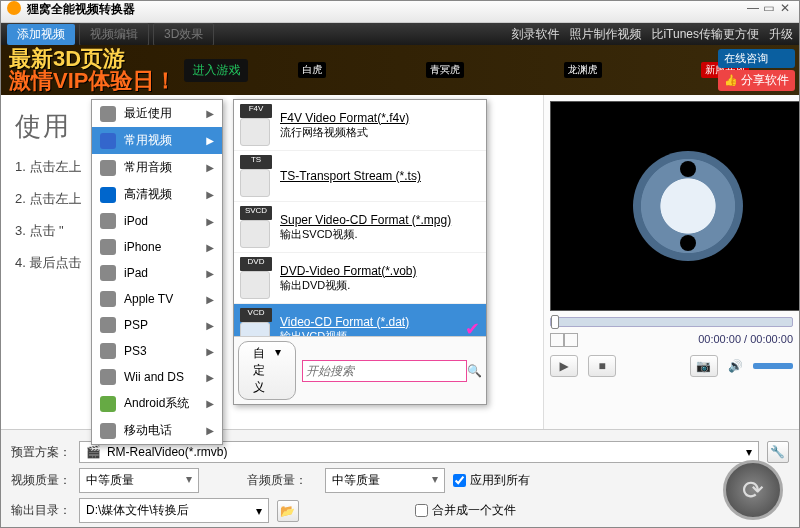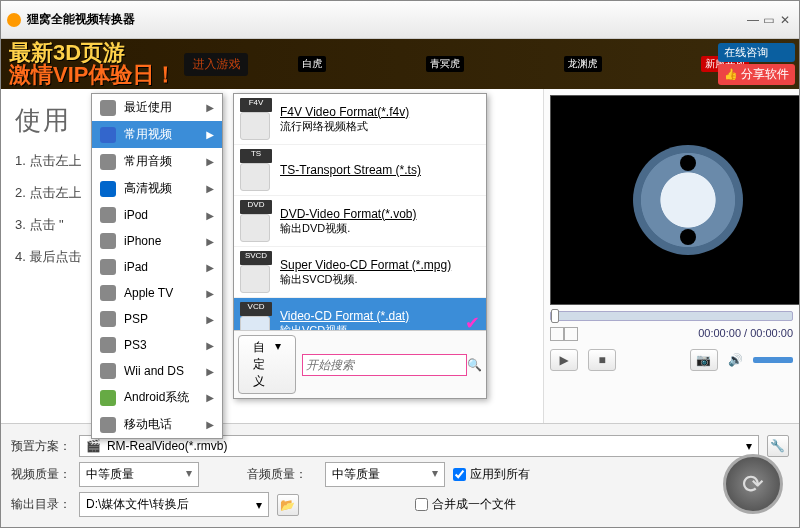--- a/index.html
+++ b/index.html
@@ -1,30 +1,30 @@
 <!DOCTYPE html>
 <html><head>
 <meta charset="utf-8">
 <style>
 *{box-sizing:border-box;margin:0;padding:0;font-family:"Microsoft YaHei",Arial,sans-serif;font-size:12px;}
 body{background:#fff;width:800px;height:528px;overflow:hidden;border:1px solid #888;}
-.titlebar{height:38px;background:linear-gradient(#fdfdfd,#e8e8e8);display:flex;align-items:center;padding:0 6px;border-bottom:1px solid #ccc;}
+.titlebar{height:22px;background:linear-gradient(#fdfdfd,#e8e8e8);display:flex;align-items:flex-start;padding:0 6px;border-bottom:1px solid #ccc;}
 .titlebar .logo{width:14px;height:14px;background:#f90;border-radius:50%;margin-right:6px;}
 .titlebar .ttl{font-weight:bold;flex:1;}
 .titlebar .winbtn{width:16px;text-align:center;color:#555;cursor:pointer;}
 .toolbar{height:22px;background:linear-gradient(#3a3a3a,#1a1a1a);display:flex;align-items:center;color:#ddd;padding:0 6px;}
 .tab{padding:2px 10px;border-radius:2px;margin-right:4px;cursor:pointer;}
 .tab.active{background:#3b8dd8;color:#fff;}
 .tab.dis{color:#777;border:1px solid #444;}
 .tb-r{margin-left:auto;display:flex;gap:10px;}
 .tb-r span{cursor:pointer;}
 .banner{height:50px;background:linear-gradient(90deg,#2a1a00,#3a2a0a);position:relative;display:flex;align-items:center;overflow:hidden;}
 .banner .bt1{color:#ffd24a;font-size:22px;font-weight:bold;text-shadow:1px 1px #000;margin-left:8px;line-height:22px;}
 .banner .bt2{color:#ff6b1a;}
-.banner .enter{background:#111;color:#c2410c;padding:3px 8px;border-radius:3px;margin-left:8px;cursor:pointer;}
+.banner .enter{background:#111;color:#22c55e;padding:3px 8px;border-radius:3px;margin-left:8px;cursor:pointer;}
 .banner .beast{flex:1;display:flex;align-items:center;justify-content:space-around;}
 .banner .tag{background:#000;color:#fff;padding:1px 4px;border-radius:2px;font-size:10px;}
 .banner-r{position:absolute;right:4px;top:4px;display:flex;flex-direction:column;gap:2px;}
 .banner-r .br1{background:#0a5fa0;color:#fff;padding:2px 6px;border-radius:3px;font-size:11px;}
 .banner-r .br2{background:#e44;color:#fff;padding:2px 6px;border-radius:3px;font-size:11px;}
 .main{display:flex;height:334px;}
 .left{flex:1;position:relative;padding:14px 14px 0 14px;}
 .use-h{font-size:26px;color:#666;margin-bottom:14px;letter-spacing:2px;}
 .step{color:#444;margin:14px 0;font-size:13px;}
 .menu1{position:absolute;left:90px;top:4px;width:132px;background:#fff;border:1px solid #999;box-shadow:2px 2px 6px rgba(0,0,0,.3);}
@@ -36,21 +36,21 @@
 .menu2{position:absolute;left:232px;top:4px;width:254px;height:306px;background:#fff;border:1px solid #999;box-shadow:2px 2px 6px rgba(0,0,0,.3);overflow:hidden;}
 .fmt{display:flex;align-items:center;padding:4px 6px;cursor:pointer;gap:8px;border-bottom:1px solid #f0f0f0;}
 .fmt.sel{background:#3b8dd8;color:#fff;}
 .fbadge{width:32px;height:14px;background:#333;color:#fff;font-size:8px;text-align:center;line-height:10px;border-radius:1px;}
 .ficon{width:30px;height:28px;background:#e8e8e8;border:1px solid #ccc;border-radius:3px;}
 .fmt.sel .ficon{background:#dce8f5;}
 .ftxt .t1{text-decoration:underline;}
 .ftxt .t2{font-size:11px;}
 .check{color:#f3c;margin-left:auto;font-size:18px;}
 .search{display:flex;align-items:center;padding:4px;border-top:1px solid #ccc;position:absolute;bottom:0;left:0;right:0;background:#fafafa;}
-.search .cust{padding:3px 14px;border:1px solid #aaa;background:linear-gradient(#fff,#eee);border-radius:4px;cursor:pointer;margin-right:6px;display:flex;gap:4px;}
+.search .cust{padding:3px 14px;border:1px solid #aaa;background:linear-gradient(#fff,#eee);border-radius:10px;cursor:pointer;margin-right:6px;display:flex;gap:4px;}
 .search input{flex:1;padding:3px;border:1px solid #ec4899;color:#aaa;font-style:italic;}
 .search .sbtn{width:20px;text-align:center;cursor:pointer;color:#555;}
 .right{width:256px;border-left:1px solid #ddd;padding:6px;background:#fbfbfb;}
 .preview{width:276px;height:210px;background:#000;border:1px solid #555;position:relative;display:flex;align-items:center;justify-content:center;}
 .reel{width:110px;height:110px;border-radius:50%;background:radial-gradient(circle,#e8f0f8 35%,#6a8aaa 36%,#6a8aaa 60%,#4a6a8a 61%);position:relative;}
 .reel::before,.reel::after{content:"";position:absolute;width:16px;height:16px;background:#000;border-radius:50%;}
 .reel::before{top:10px;left:47px;}
 .reel::after{bottom:10px;left:47px;}
 .progress{height:10px;background:#d0dce8;border:1px solid #aac;border-radius:2px;margin:6px 0;position:relative;}
 .progress .thumb{position:absolute;left:0;top:-3px;width:8px;height:14px;background:#fff;border:1px solid #888;border-radius:2px;}
@@ -80,20 +80,31 @@
 <div class="container">
 
 <div class="titlebar">
   <span class="logo"></span>
   <span class="ttl">狸窝全能视频转换器</span>
   <span class="winbtn">—</span>
   <span class="winbtn">▭</span>
   <span class="winbtn">✕</span>
 </div>
 
+<div class="toolbar">
+  <span class="tab active">添加视频</span>
+  <span class="tab dis">视频编辑</span>
+  <span class="tab dis">3D效果</span>
+  <div class="tb-r">
+    <span>刻录软件</span>
+    <span>照片制作视频</span>
+    <span>比iTunes传输更方便</span>
+    <span>升级</span>
+  </div>
+</div>
 
 <div class="banner">
   <div>
     <div class="bt1">最新3D页游</div>
     <div class="bt1 bt2">激情VIP体验日！</div>
   </div>
   <span class="enter">进入游戏</span>
   <div class="beast">
     <span class="tag">白虎</span>
     <span class="tag">青冥虎</span>
@@ -197,36 +208,36 @@
             <div>
               <div class="fbadge">TS</div>
               <div class="ficon"></div>
             </div>
             <div class="ftxt">
               <div class="t1">TS-Transport Stream (*.ts)</div>
             </div>
           </div>
       <div class="fmt">
             <div>
+              <div class="fbadge">SVCD</div>
+              <div class="ficon"></div>
+            </div>
+            <div class="ftxt">
+              <div class="t1">Super Video-CD Format (*.mpg)</div>
+              <div class="t2">输出SVCD视频.</div>
+            </div>
+          </div>
+      <div class="fmt">
+            <div>
               <div class="fbadge">DVD</div>
               <div class="ficon"></div>
             </div>
             <div class="ftxt">
               <div class="t1">DVD-Video Format(*.vob)</div>
               <div class="t2">输出DVD视频.</div>
-            </div>
-          </div>
-      <div class="fmt">
-            <div>
-              <div class="fbadge">SVCD</div>
-              <div class="ficon"></div>
-            </div>
-            <div class="ftxt">
-              <div class="t1">Super Video-CD Format (*.mpg)</div>
-              <div class="t2">输出SVCD视频.</div>
             </div>
           </div>
       <div class="fmt sel">
             <div>
               <div class="fbadge">VCD</div>
               <div class="ficon"></div>
             </div>
             <div class="ftxt">
               <div class="t1">Video-CD Format (*.dat)</div>
               <div class="t2">输出VCD视频.</div>

